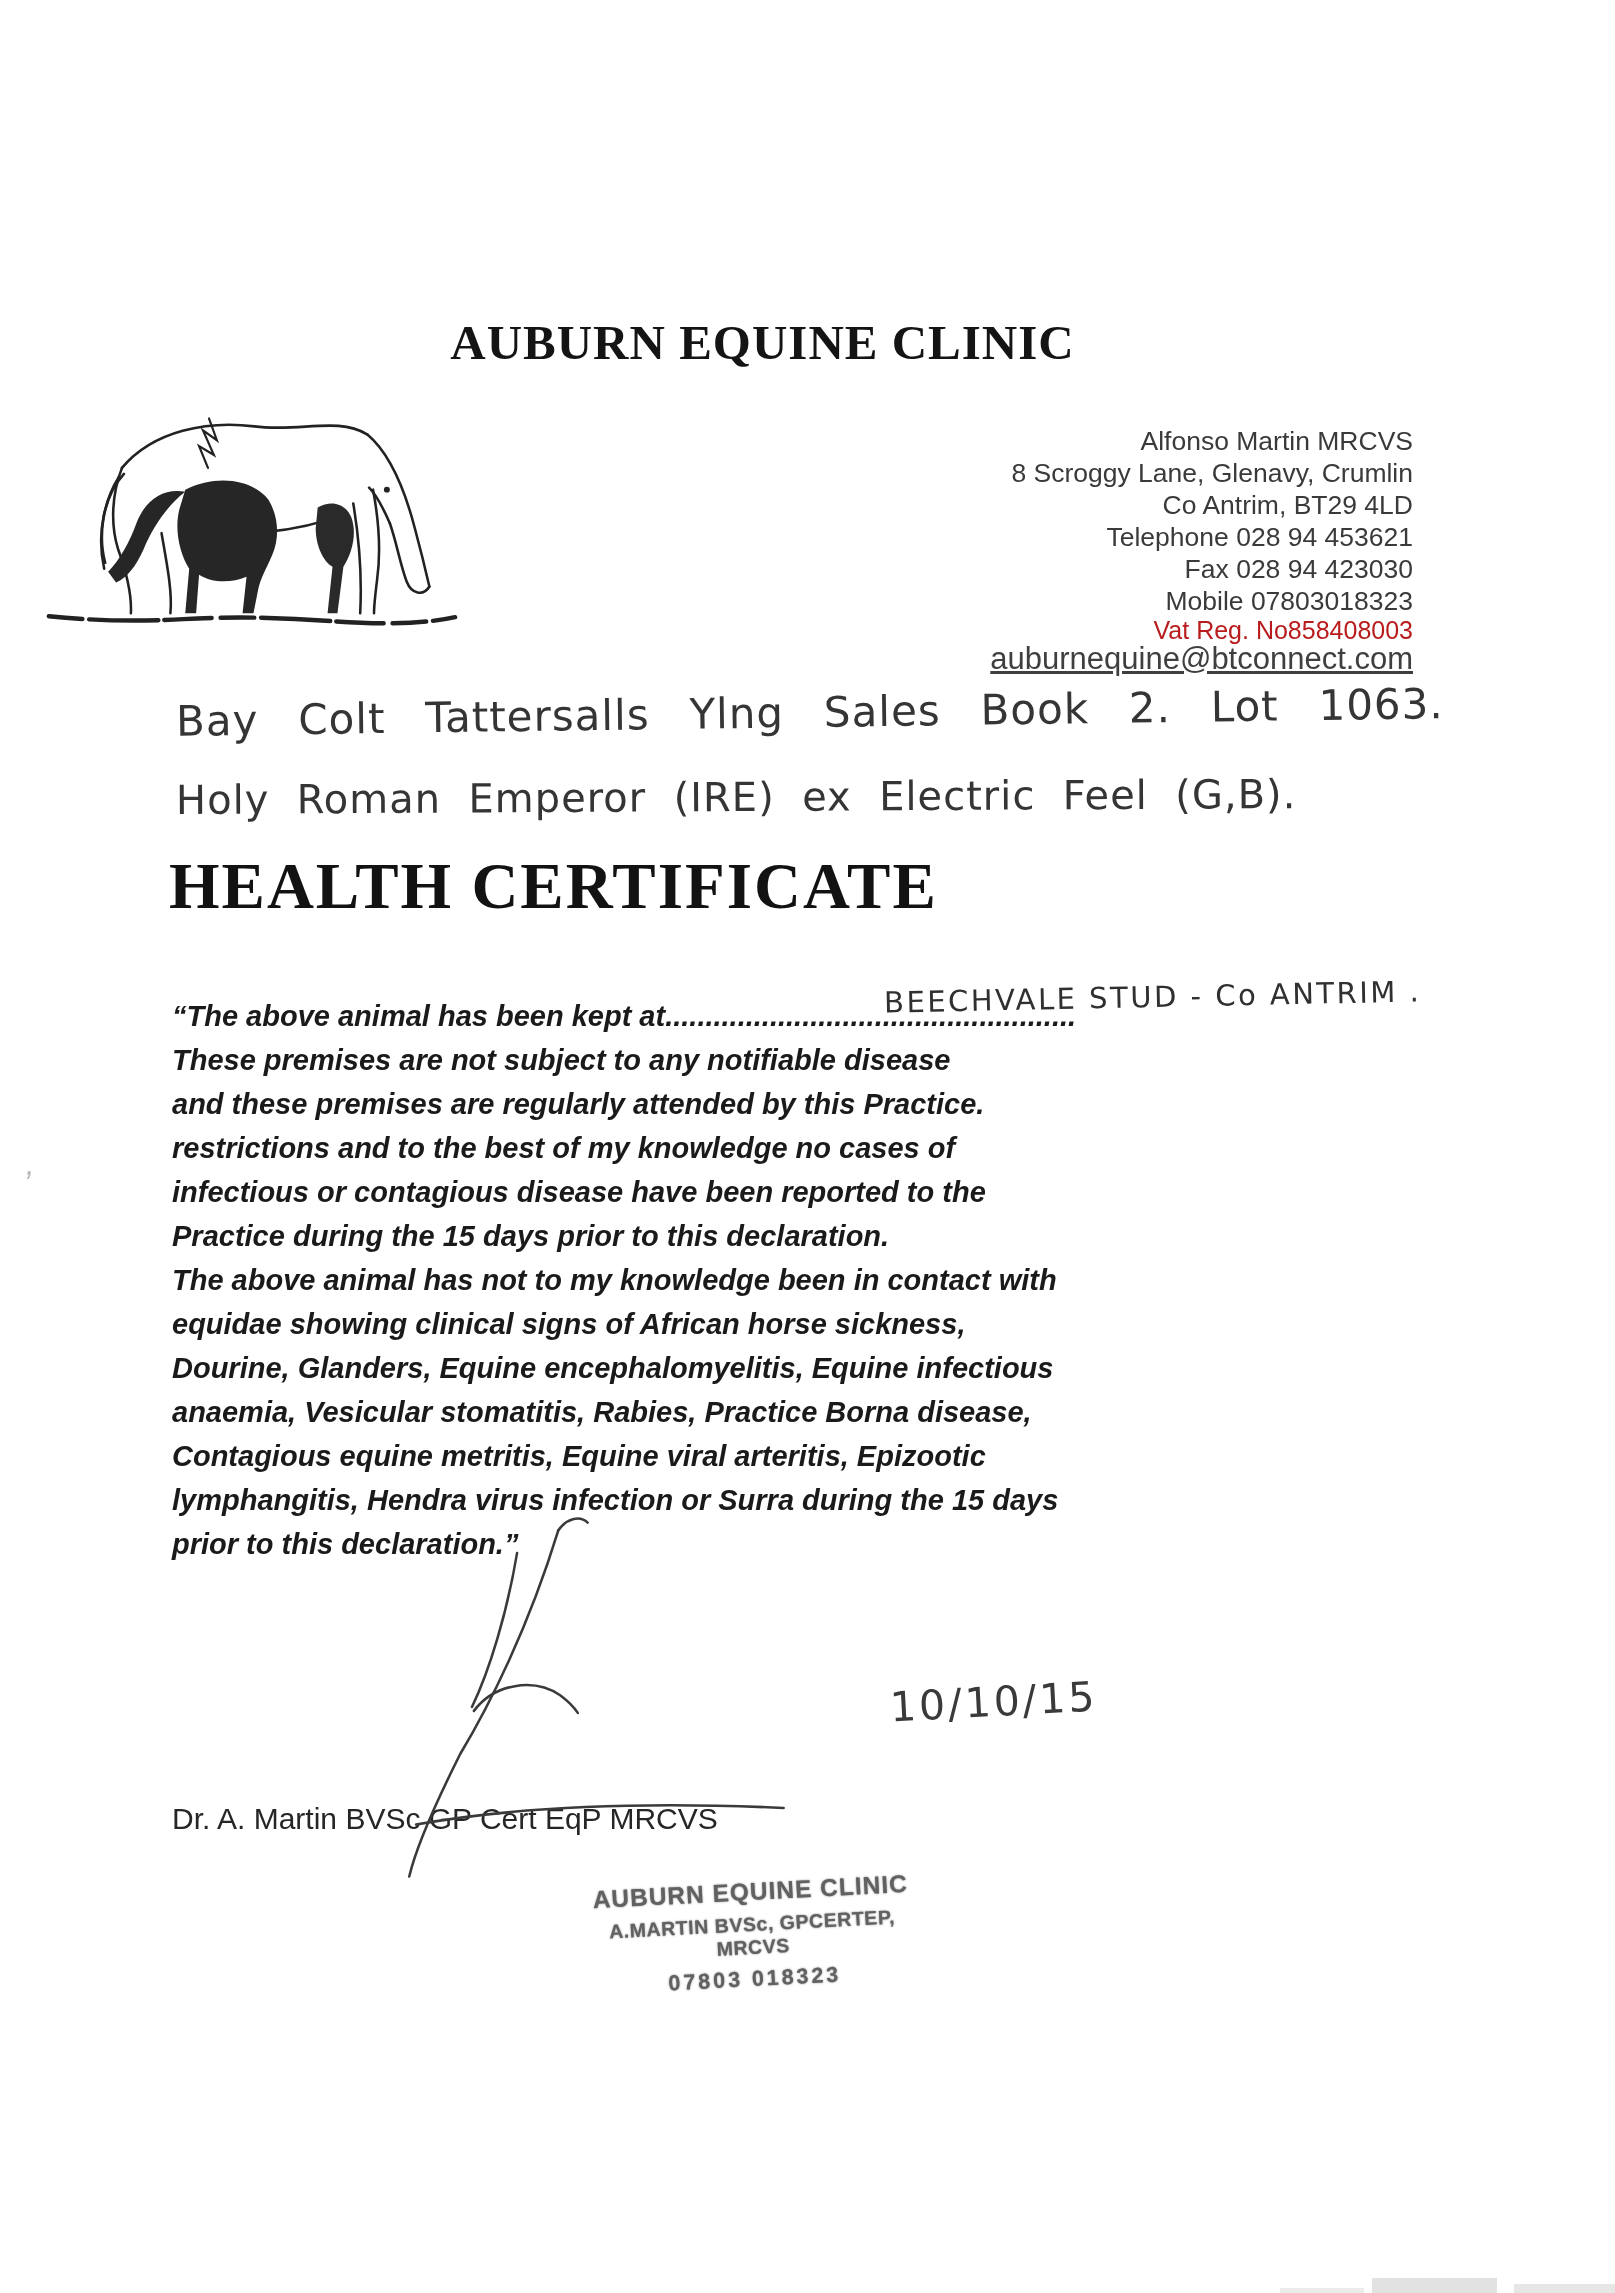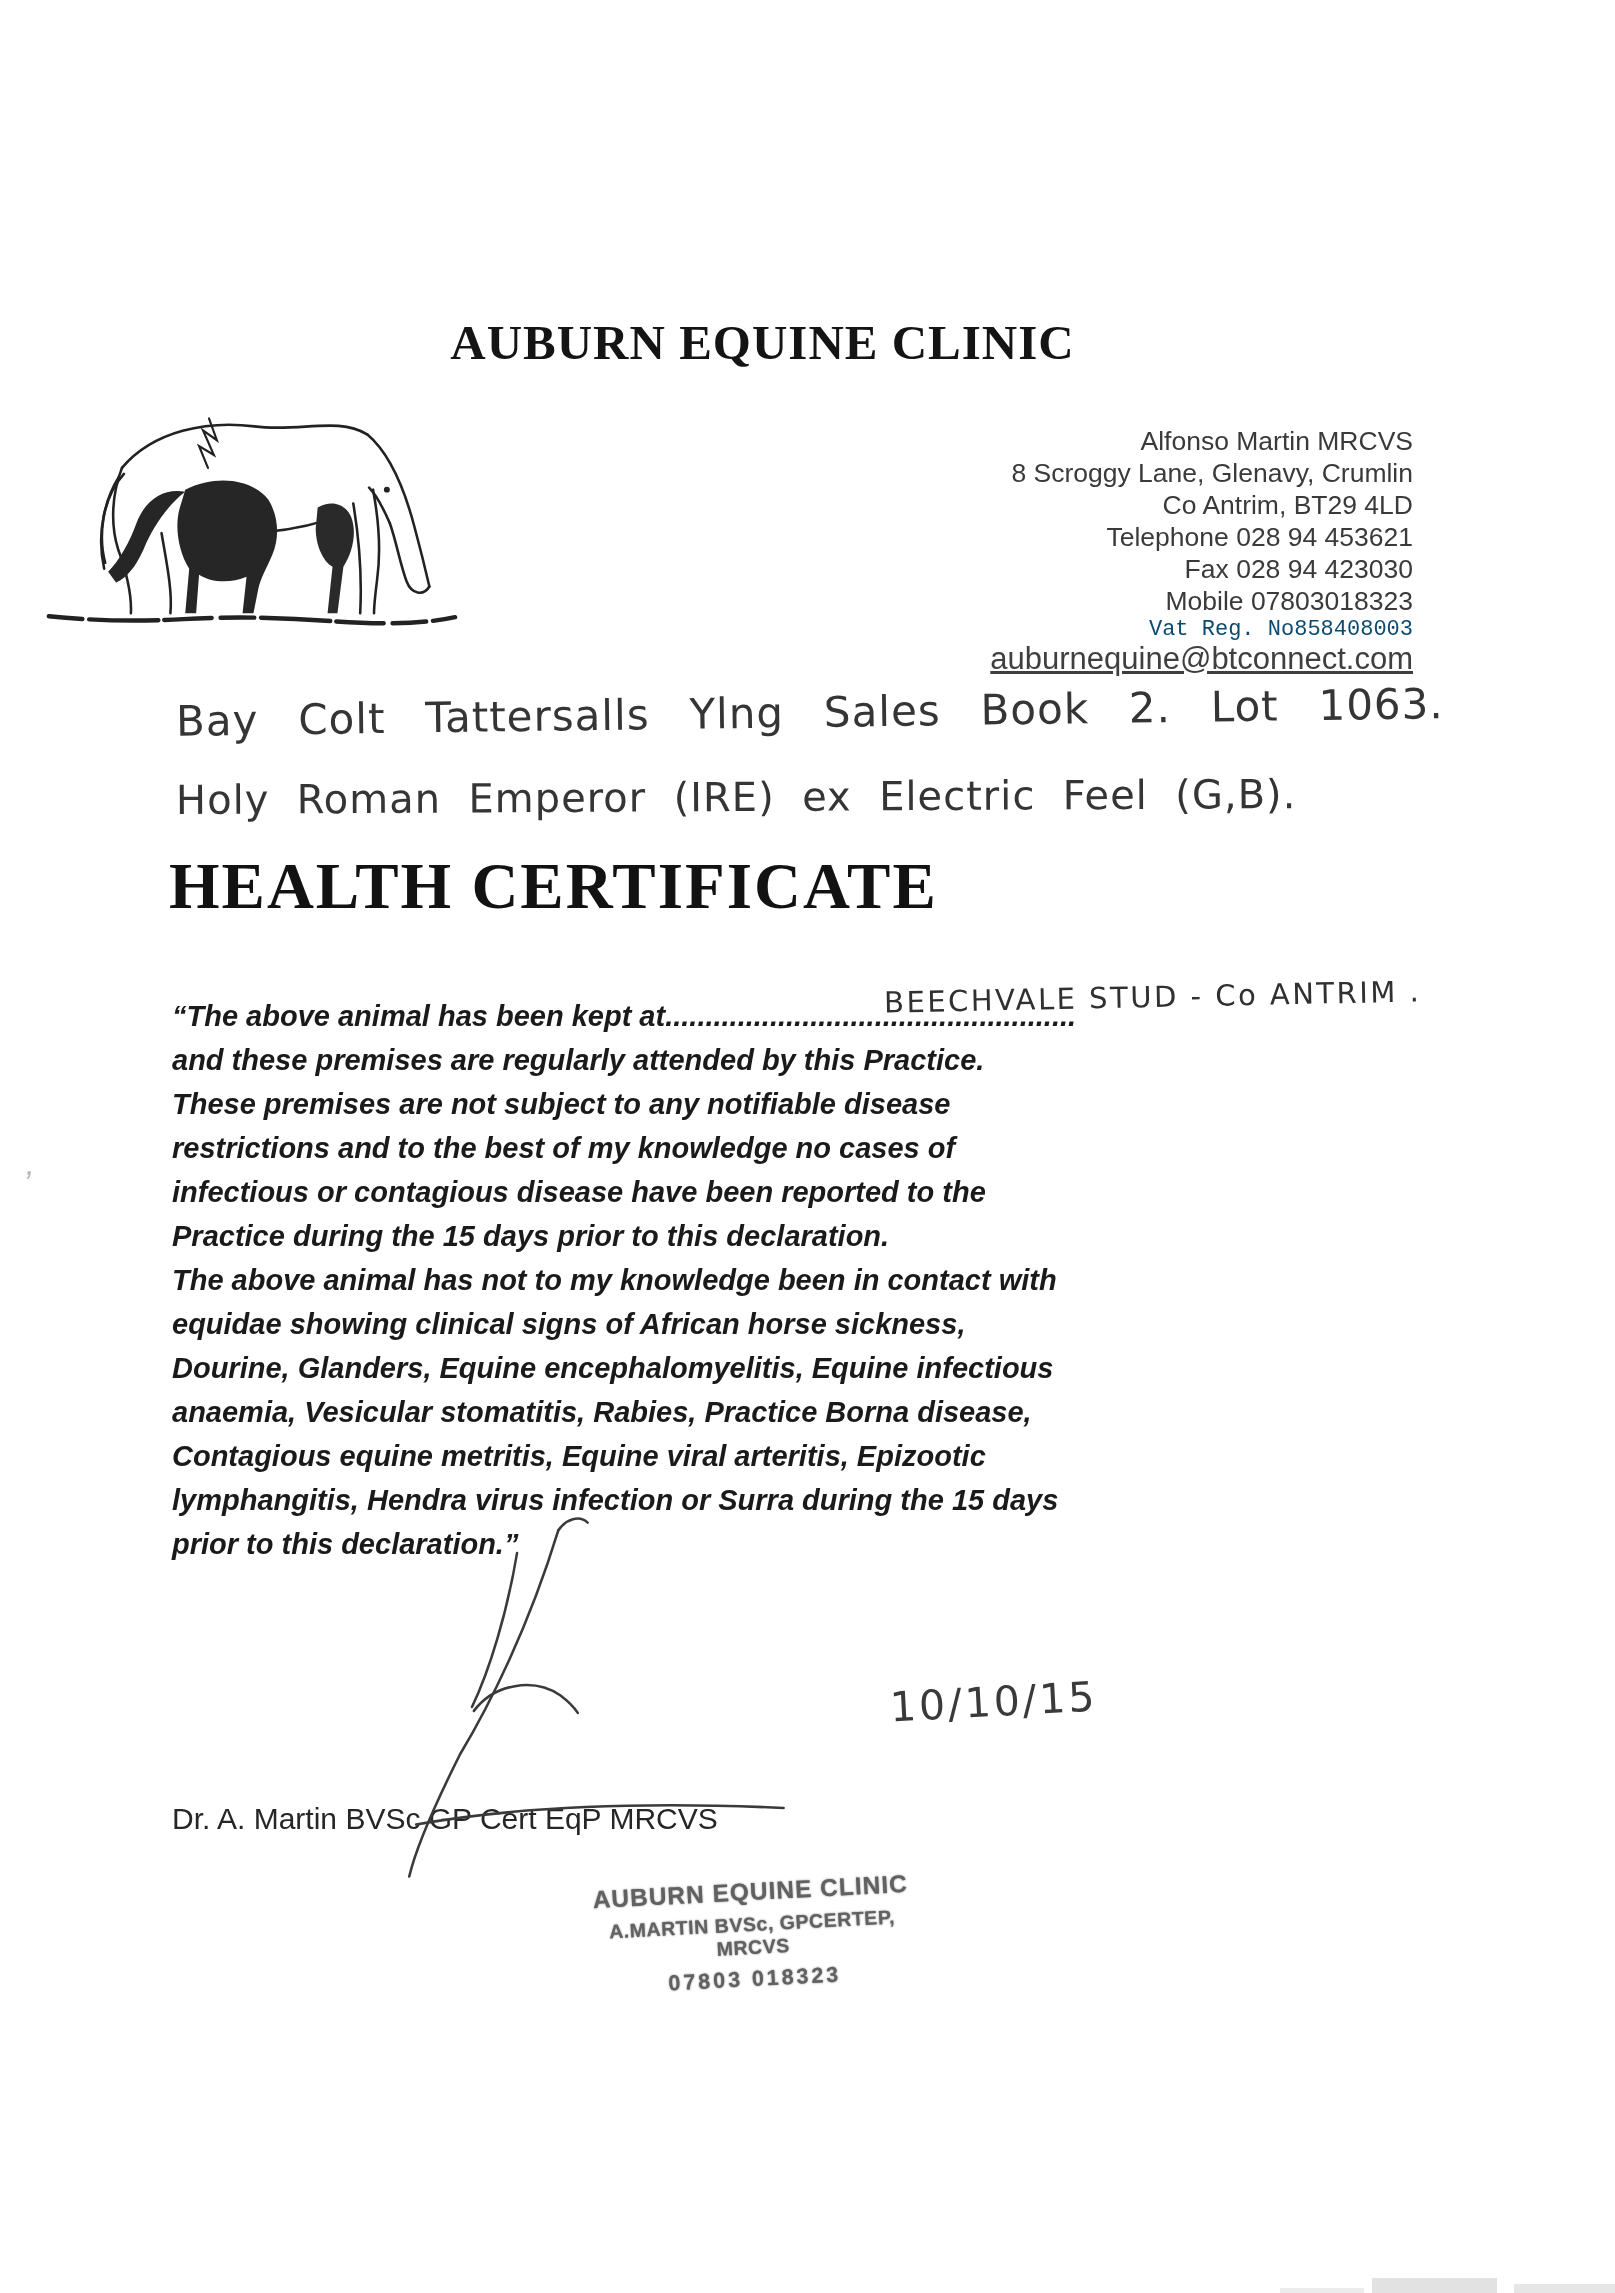--- a/index.html
+++ b/index.html
@@ -9,21 +9,21 @@
   
   .clinic-title{position:absolute;top:314px;left:0;width:1525px;text-align:center;
     font-family:"Liberation Serif",serif;font-weight:bold;font-size:49px;letter-spacing:1px;color:#141414;}
 
   
   .horse-art{position:absolute;left:35px;top:372px;width:427px;height:261px;}
 
   
   .contact{position:absolute;top:425px;right:202px;text-align:right;
     font-size:26.5px;line-height:32px;color:#3a3a3a;}
-  .contact .small{font-size:22px;line-height:26.5px;color:#0c4a6e;font-family:Liberation Mono, monospace;}
+  .contact .small{font-size:25px;line-height:26.5px;color:#b91c1c;}
   .contact .email{font-size:31px;line-height:29px;text-decoration:underline;color:#3f3f3f;}
 
   
   .hw{position:absolute;font-family:"DejaVu Sans",sans-serif;color:#353535;white-space:nowrap;}
   .hw1{top:688px;left:176px;font-size:42px;letter-spacing:1px;word-spacing:25.5px;transform:rotate(-0.8deg);}
   .hw2{top:774px;left:176px;font-size:40px;letter-spacing:1px;word-spacing:13.7px;transform:rotate(-0.3deg);}
   .hw-kept-at{top:980px;left:884px;font-size:29px;letter-spacing:2.5px;transform:rotate(-1.2deg);color:#303030;}
   .hw-date{top:1678px;left:890px;font-size:41px;letter-spacing:2.9px;transform:rotate(-3deg);color:#3a3a3a;}
 
   
@@ -107,22 +107,22 @@
     <div class="email">auburnequine@btconnect.com</div>
   </div>
 
   <div class="hw hw1">Bay Colt Tattersalls Ylng Sales Book 2. Lot 1063.</div>
   <div class="hw hw2">Holy Roman Emperor (IRE) ex Electric Feel (G,B).</div>
 
   <div class="heading">HEALTH CERTIFICATE</div>
 
   <div class="cert">
     <div class="cert-line">“The above animal has been kept at...................................................</div>
+    <div class="cert-line">These premises are not subject to any notifiable disease</div>
     <div class="cert-line">and these premises are regularly attended by this Practice.</div>
-    <div class="cert-line">These premises are not subject to any notifiable disease</div>
     <div class="cert-line">restrictions and to the best of my knowledge no cases of</div>
     <div class="cert-line">infectious or contagious disease have been reported to the</div>
     <div class="cert-line">Practice during the 15 days prior to this declaration.</div>
     <div class="cert-line">The above animal has not to my knowledge been in contact with</div>
     <div class="cert-line">equidae showing clinical signs of African horse sickness,</div>
     <div class="cert-line">Dourine, Glanders, Equine encephalomyelitis, Equine infectious</div>
     <div class="cert-line">anaemia, Vesicular stomatitis, Rabies, Practice Borna disease,</div>
     <div class="cert-line">Contagious equine metritis, Equine viral arteritis, Epizootic</div>
     <div class="cert-line">lymphangitis, Hendra virus infection or Surra during the 15 days</div>
     <div class="cert-line">prior to this declaration.”</div>

